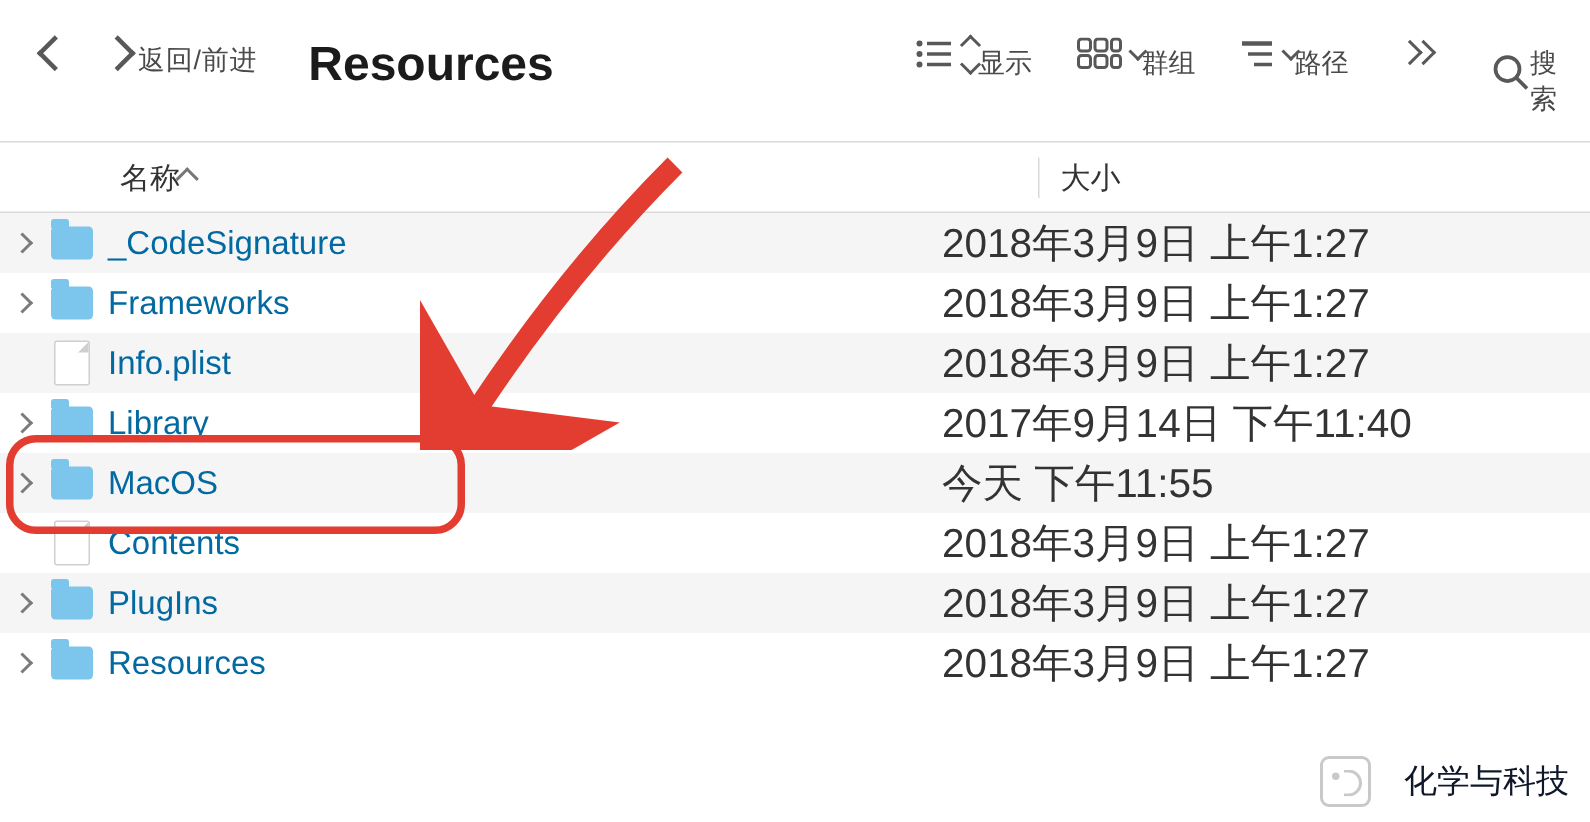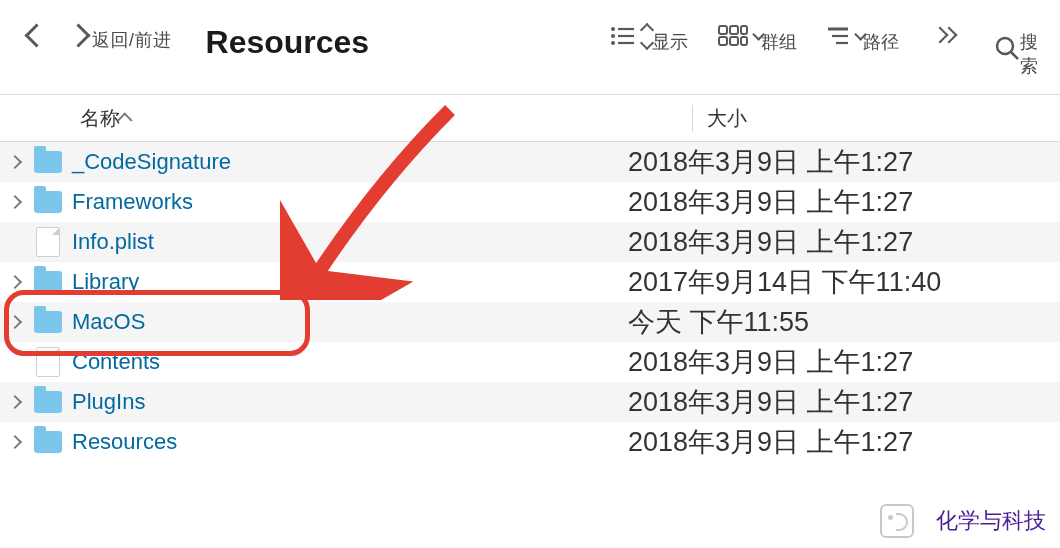--- a/index.html
+++ b/index.html
@@ -34,21 +34,21 @@
 .disc-arrow{width:8px;height:8px;border:solid #7b7b7b;border-width:0 2px 2px 0;transform:rotate(-45deg);}
 .icon-cell{width:36px;display:flex;justify-content:center;}
 .folder{width:28px;height:22px;background:#7cc6ed;border-radius:3px;position:relative;}
 .folder::before{content:"";position:absolute;top:-5px;left:0;width:12px;height:6px;background:#7cc6ed;border-radius:2px 2px 0 0;}
 .file-ico{width:22px;height:28px;background:#fff;border:1px solid #cfcfcf;border-radius:2px;position:relative;}
 .file-ico::before{content:"";position:absolute;top:0;right:0;width:7px;height:7px;background:linear-gradient(135deg,#fff 48%,#cfcfcf 52%);}
 .name{flex:0 0 536px;padding-left:6px;color:#0369a1;}
 .date{flex:1;padding-left:20px;color:#333;font-size:27px;}
 .highlight-box{position:absolute;border:5px solid #e33c30;border-radius:20px;pointer-events:none;}
 .arrow-annot{position:absolute;pointer-events:none;}
-.watermark{position:absolute;right:14px;bottom:10px;display:flex;align-items:center;gap:22px;color:#4c1d95;font-size:22px;}
+.watermark{position:absolute;right:14px;bottom:10px;display:flex;align-items:center;gap:22px;color:#0f172a;font-size:22px;}
 .wm-ico{width:30px;height:30px;border:2px solid #c9c9c9;border-radius:6px;position:relative;}
 .wm-ico::before{content:"";position:absolute;left:6px;top:9px;width:5px;height:5px;border-radius:50%;background:#c9c9c9;}
 .wm-ico::after{content:"";position:absolute;left:14px;top:7px;width:10px;height:14px;border:2px solid #c9c9c9;border-left:none;border-radius:0 10px 10px 0;}
 svg.list-lines line{stroke:#585858;stroke-width:2.2;}
 svg.list-lines circle{fill:#585858;}
 svg.grid-ico rect{fill:none;stroke:#585858;stroke-width:2;rx:2;}
 svg.path-ico line{stroke:#585858;stroke-width:2.2;}
 svg.path-ico .hd{stroke:#585858;stroke-width:3;}
 svg.search-ico circle{fill:none;stroke:#585858;stroke-width:2.5;}
 svg.search-ico line{stroke:#585858;stroke-width:2.5;}

